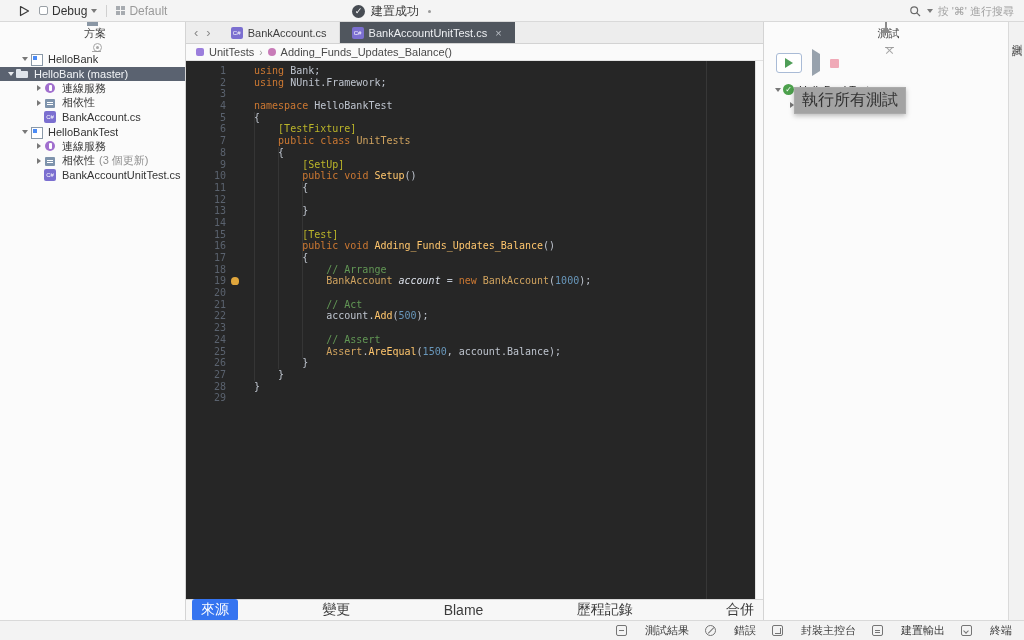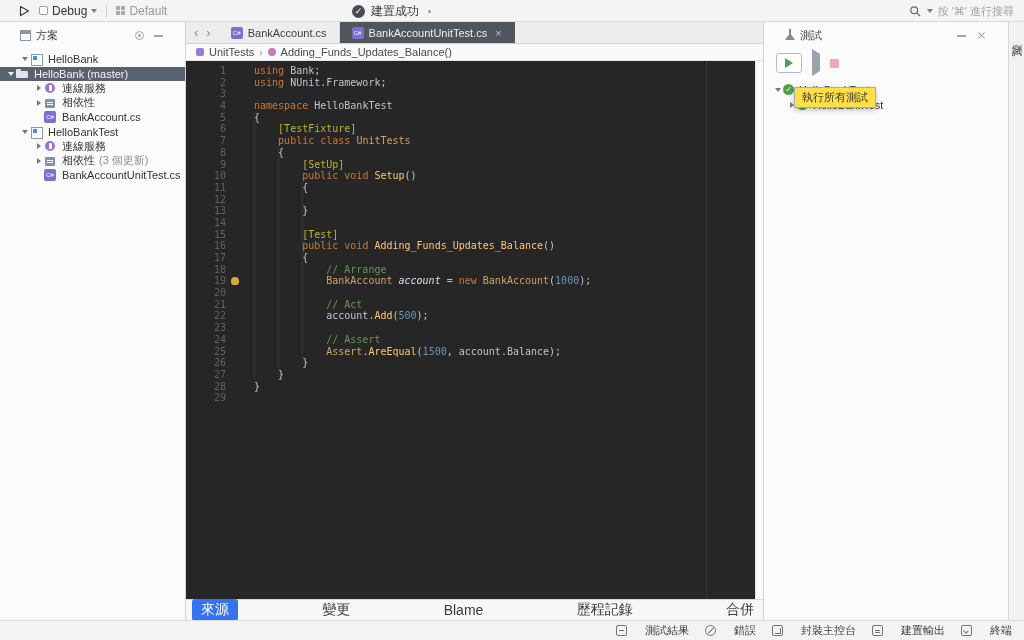--- a/index.html
+++ b/index.html
@@ -20,21 +20,21 @@
   .tb-sep { width:1px; height:12px; background:#d0d0d0; }
   .grid-ic { width:9px; height:9px; position:relative; }
   .grid-ic::before { content:""; position:absolute; width:4px; height:4px; background:#a7abb0; box-shadow:5px 0 #a7abb0, 0 5px #a7abb0, 5px 5px #a7abb0; }
   .tb-profile { color:#9a9a9a; display:flex; align-items:center; gap:4px; }
   .build-ic { width:13px; height:13px; border-radius:50%; background:#474c53; position:relative; }
   .build-ic::after { content:"✓"; position:absolute; left:0; top:0; width:13px; height:13px; color:#fff; font-size:9px; line-height:13px; text-align:center; }
   .status-dot { width:3px; height:3px; border-radius:50%; background:#9a9a9a; margin-left:3px; }
   .search-hint { color:#a2a2a2; font-size:11px; }
 
   
-  .panel-header { height:26px; display:flex; align-items:center; padding:0 20px; font-size:11px; color:#3f3f3f; }
+  .panel-header { height:26px; display:flex; align-items:center; padding:0 8px; font-size:11px; color:#3f3f3f;flex-direction:column; }
   .panel-header .title { margin-left:5px; }
   .ph-spacer { flex:1; }
   .h-ic { width:12px; height:12px; position:relative; margin-left:8px; opacity:.75; }
   .h-ic-target::before { content:""; position:absolute; left:2px; top:2px; width:7px; height:7px; border:1px solid #8a8a8a; border-radius:50%; }
   .h-ic-target::after { content:""; position:absolute; left:5px; top:5px; width:3px; height:3px; background:#8a8a8a; border-radius:50%; }
   .h-ic-min::before { content:""; position:absolute; left:1px; top:6px; width:9px; height:1.5px; background:#8a8a8a; }
   .h-ic-close::before, .h-ic-close::after { content:""; position:absolute; left:1px; top:5.5px; width:9px; height:1.3px; background:#8a8a8a; }
   .h-ic-close::before { transform:rotate(45deg); }
   .h-ic-close::after { transform:rotate(-45deg); }
 
@@ -113,22 +113,22 @@
   .run-btn { width:26px; height:20px; border:1px solid #a9bbd6; border-radius:3px; background:#fff;
              display:flex; align-items:center; justify-content:center; }
   .tri-green { width:0; height:0; border-left:8px solid #4f9e58; border-top:5px solid transparent; border-bottom:5px solid transparent; }
   .tri-gray { width:0; height:0; border-left:8px solid #98a2ad; border-top:5px solid transparent; border-bottom:5px solid transparent; }
   .stop-sq { width:9px; height:9px; background:#f0a9b7; border-radius:1px; }
   .tests-tree { position:relative; padding-top:4px; font-size:11px; color:#333; }
   .ttrow { height:15px; display:flex; align-items:center; white-space:nowrap; }
   .ic-check { width:12px; height:12px; position:relative; margin-right:4px; flex:none; }
   .ic-check::before { content:"✓"; position:absolute; left:0; top:0; width:11px; height:11px; border-radius:50%;
                       background:#4da14d; color:#fff; font-size:8px; line-height:11px; text-align:center; }
-  .tooltip { position:absolute; left:30px; top:9px; background:#fde047; border:1px solid #ababab;
-             box-shadow:0 2px 5px rgba(0,0,0,.25); padding:2px 7px; font-size:11px; color:#333;
+  .tooltip { position:absolute; left:30px; top:9px; background:#a3a3a3; border:1px solid #ababab;
+             box-shadow:0 2px 5px rgba(0,0,0,.25); padding:2px 7px; font-size:16px; color:#333;
              z-index:5; white-space:nowrap; }
 
   
   .dock-strip { position:absolute; top:22px; left:1008px; width:16px; bottom:20px;
                 background:#f2f2f2; border-left:1px solid #dadada; display:flex; flex-direction:column; align-items:center; }
   .vtab { writing-mode:vertical-rl; font-size:10px; color:#4a4a4a; margin-top:14px; letter-spacing:2px; }
 
   
   .statusbar { position:absolute; left:0; right:0; bottom:0; height:20px; background:#f3f3f3;
                border-top:1px solid #d9d9d9; display:flex; align-items:center; justify-content:flex-end;

